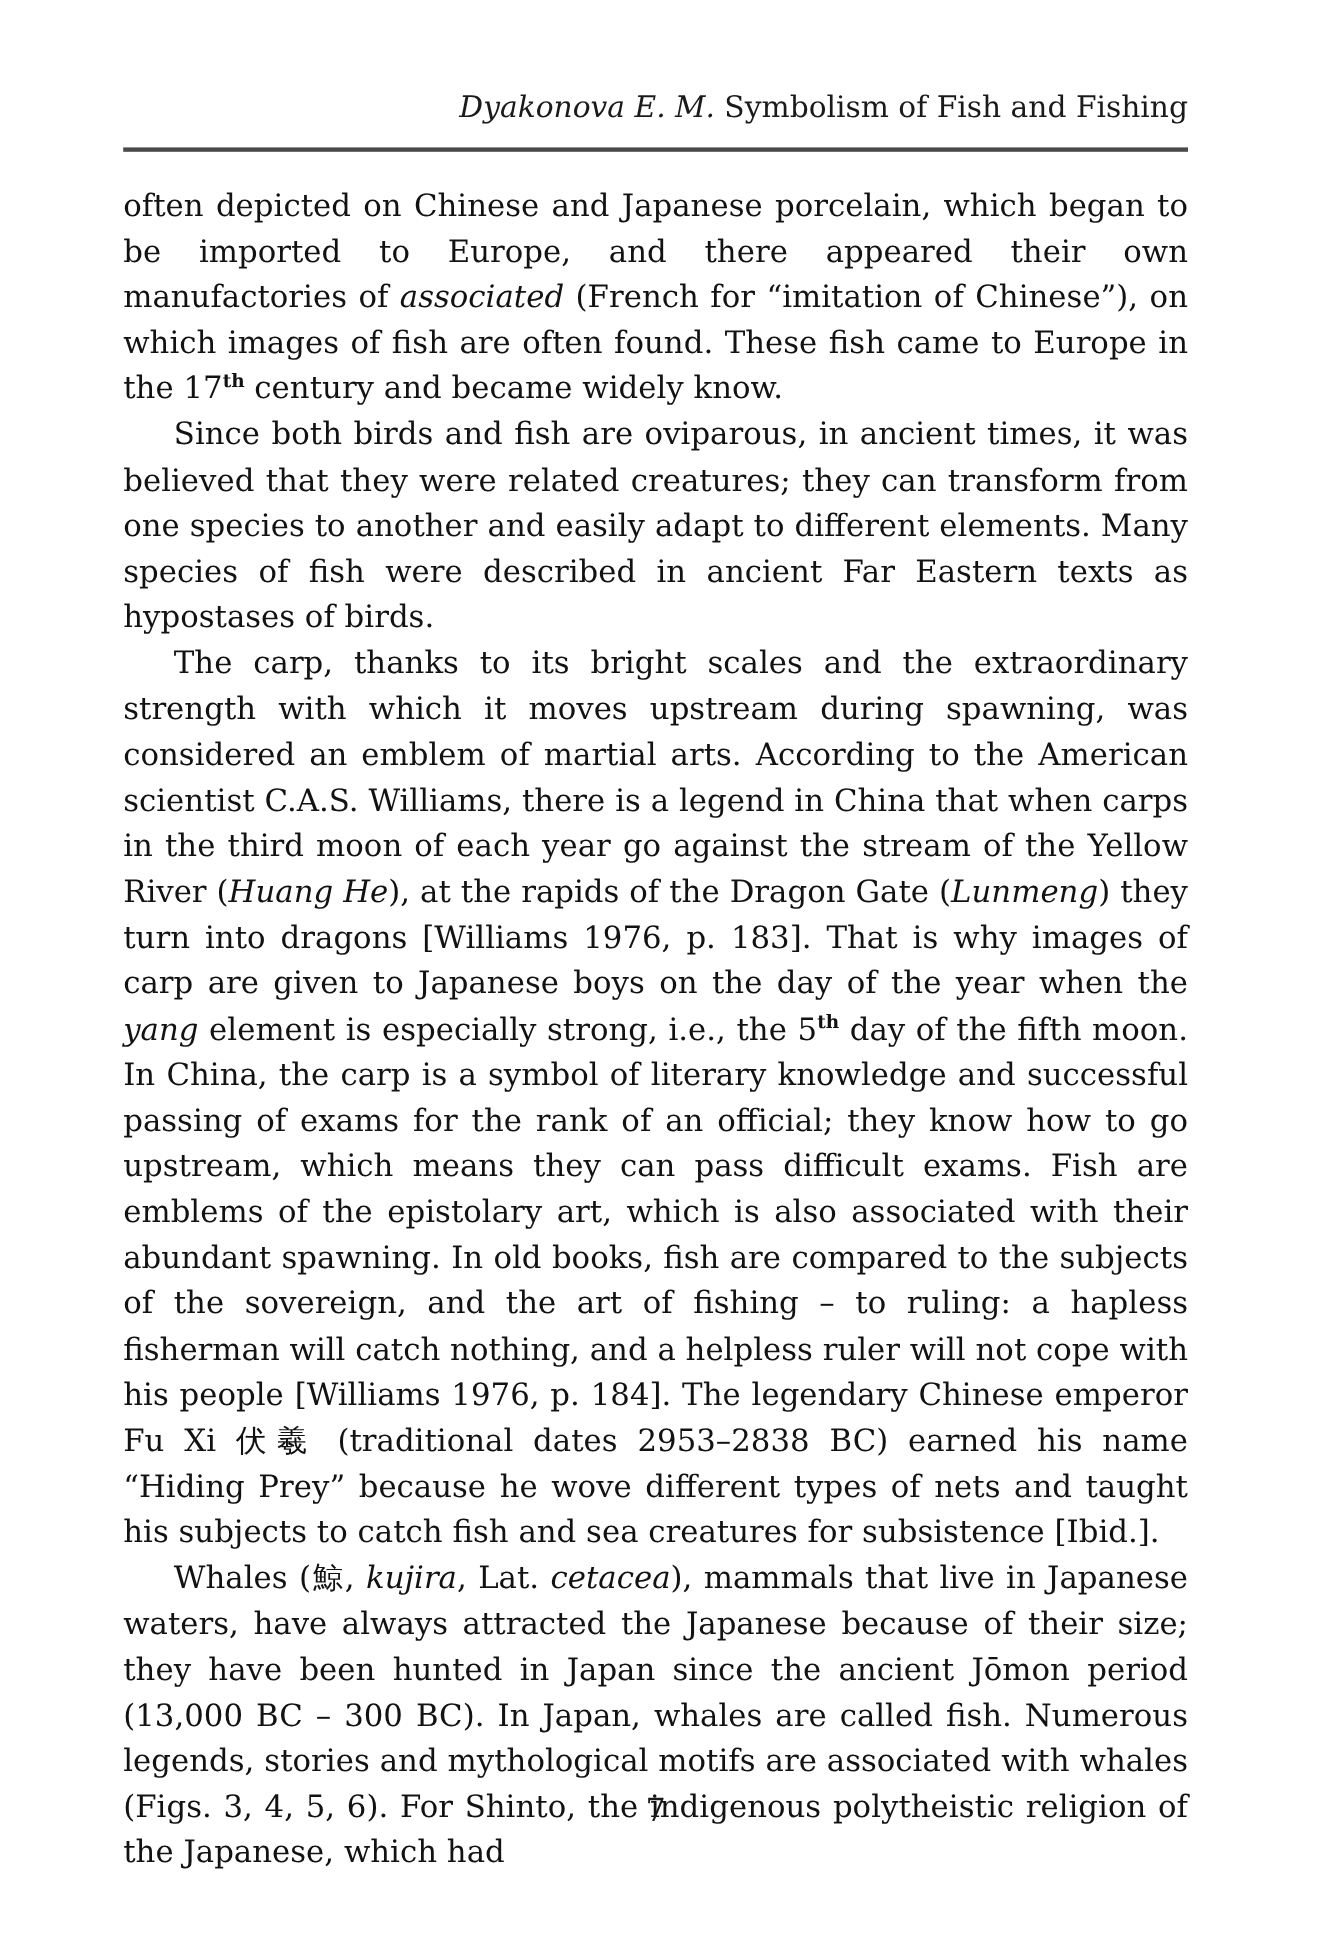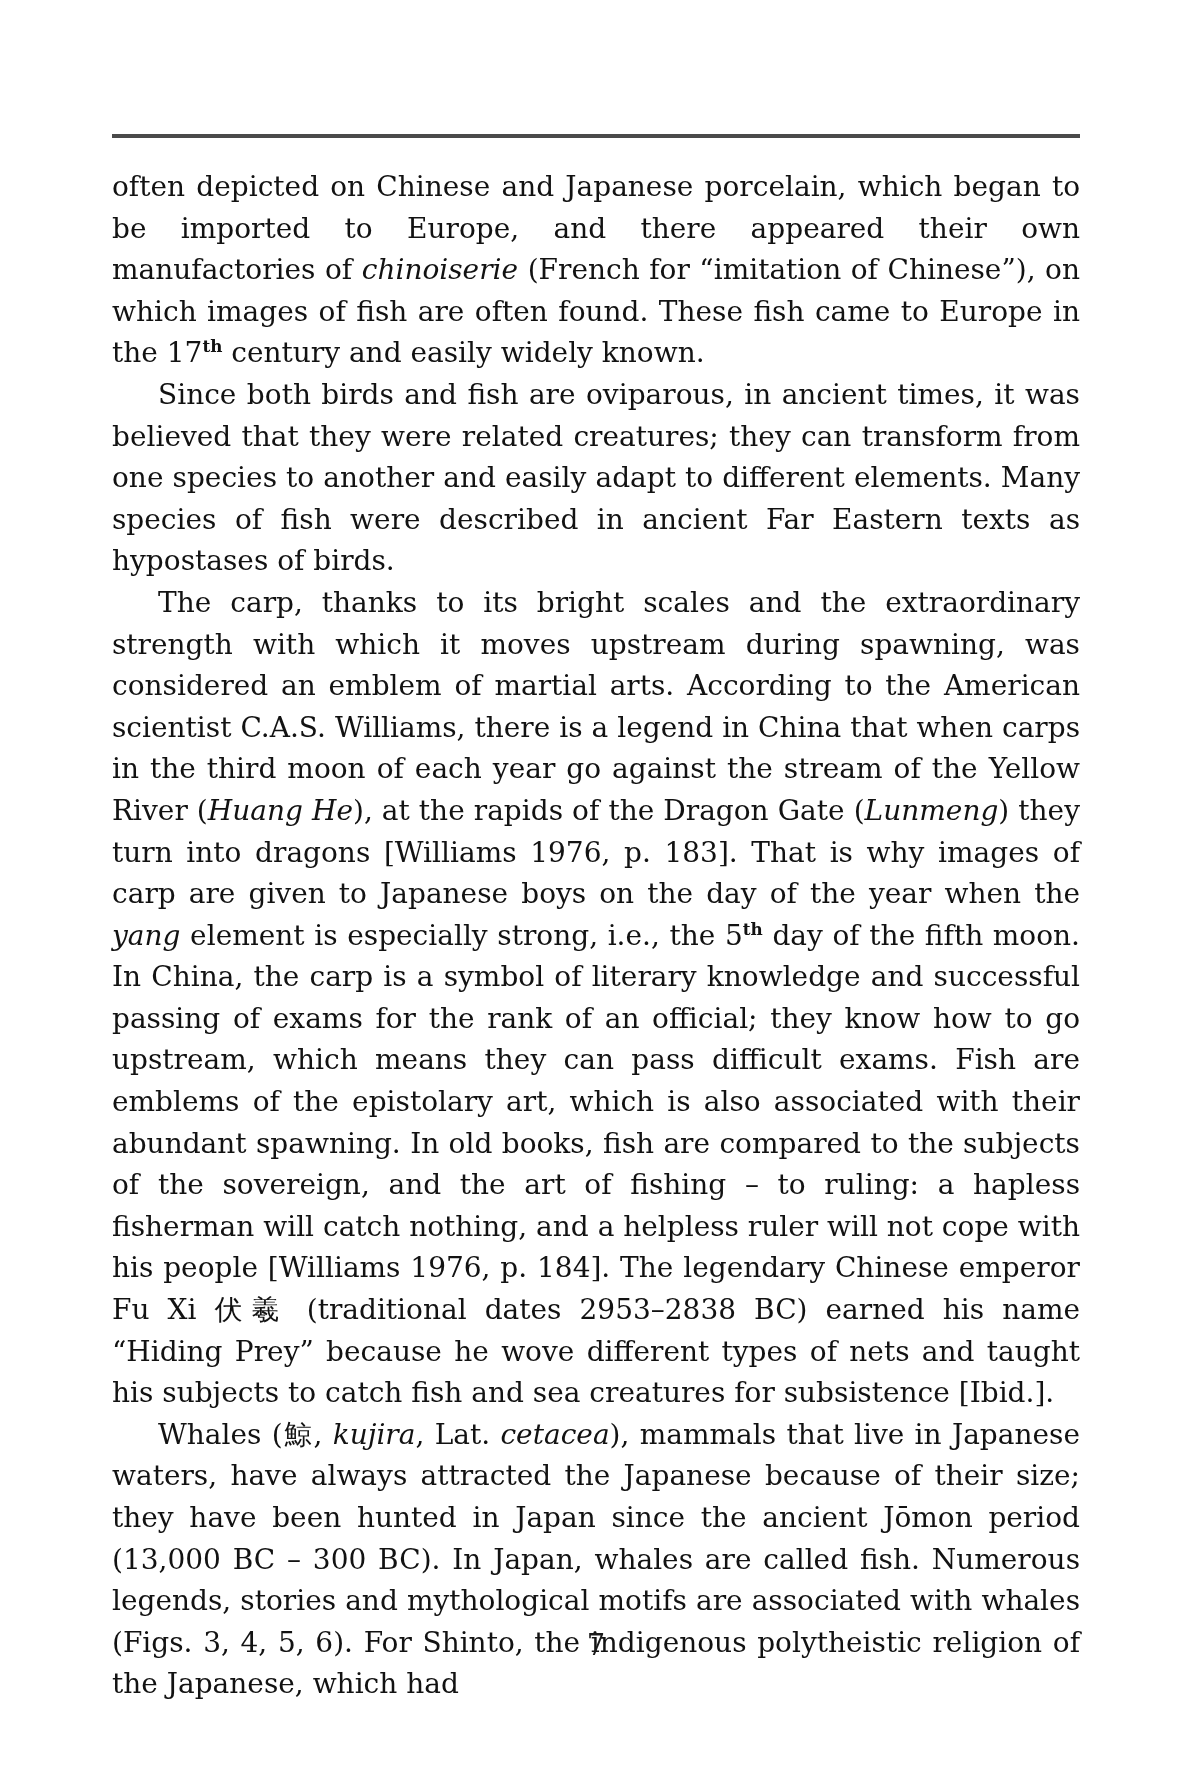--- a/index.html
+++ b/index.html
@@ -59,25 +59,28 @@
     text-align: center;
     font-size: 29px;
     color: #1a1a1a;
   }
 </style>
 </head>
 <body>
 
 <div class="page">
 
+  <div class="runhead">
+    <span class="author">Dyakonova E. M.</span><span> Symbolism of Fish and Fishing</span>
+  </div>
 
   <div class="header-rule"></div>
 
   <div class="body-text">
-      <p><span>often depicted on Chinese and Japanese porcelain, which began to be imported to Europe, and there appeared their own manufactories of </span><i>chinoiserie</i><span> (French for “imitation of Chinese”), on which images of fish are often found. These fish came to Europe in the 17</span><sup>th</sup><span> century and easily widely known.</span></p>
+      <p><span>often depicted on Chinese and Japanese porcelain, which began to be imported to Europe, and there appeared their own manufactories of </span><i>associated</i><span> (French for “imitation of Chinese”), on which images of fish are often found. These fish came to Europe in the 17</span><sup>th</sup><span> century and became widely know.</span></p>
       <p class="indent"><span>Since both birds and fish are oviparous, in ancient times, it was believed that they were related creatures; they can transform from one species to another and easily adapt to different elements. Many species of fish were described in ancient Far Eastern texts as hypostases of birds.</span></p>
       <p class="indent"><span>The carp, thanks to its bright scales and the extraordinary strength with which it moves upstream during spawning, was considered an emblem of martial arts. According to the American scientist C.A.S. Williams, there is a legend in China that when carps in the third moon of each year go against the stream of the Yellow River (</span><i>Huang He</i><span>), at the rapids of the Dragon Gate (</span><i>Lunmeng</i><span>) they turn into dragons [Williams 1976, p. 183]. That is why images of carp are given to Japanese boys on the day of the year when the </span><i>yang</i><span> element is especially strong, i.e., the 5</span><sup>th</sup><span> day of the fifth moon. In China, the carp is a symbol of literary knowledge and successful passing of exams for the rank of an official; they know how to go upstream, which means they can pass difficult exams. Fish are emblems of the epistolary art, which is also associated with their abundant spawning. In old books, fish are compared to the subjects of the sovereign, and the art of fishing – to ruling: a hapless fisherman will catch nothing, and a helpless ruler will not cope with his people [Williams 1976, p. 184]. The legendary Chinese emperor Fu Xi 伏羲 (traditional dates 2953–2838 BC) earned his name “Hiding Prey” because he wove different types of nets and taught his subjects to catch fish and sea creatures for subsistence [Ibid.].</span></p>
       <p class="indent"><span>Whales (鯨, </span><i>kujira</i><span>, Lat. </span><i>cetacea</i><span>), mammals that live in Japanese waters, have always attracted the Japanese because of their size; they have been hunted in Japan since the ancient Jōmon period (13,000 BC – 300 BC). In Japan, whales are called fish. Numerous legends, stories and mythological motifs are associated with whales (Figs. 3, 4, 5, 6). For Shinto, the indigenous polytheistic religion of the Japanese, which had</span></p>
     </div>
 
   <div class="pagenum">7</div>
 
 </div>
 
 </body></html>

